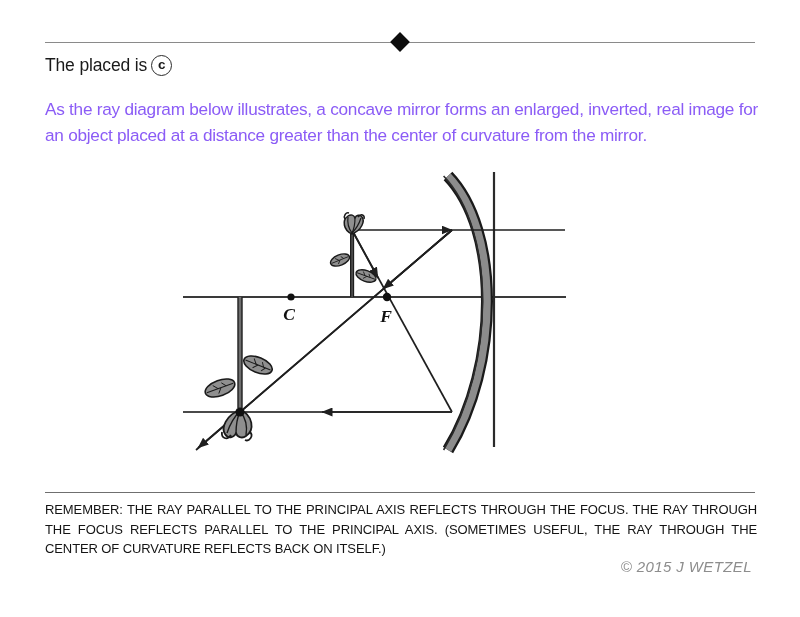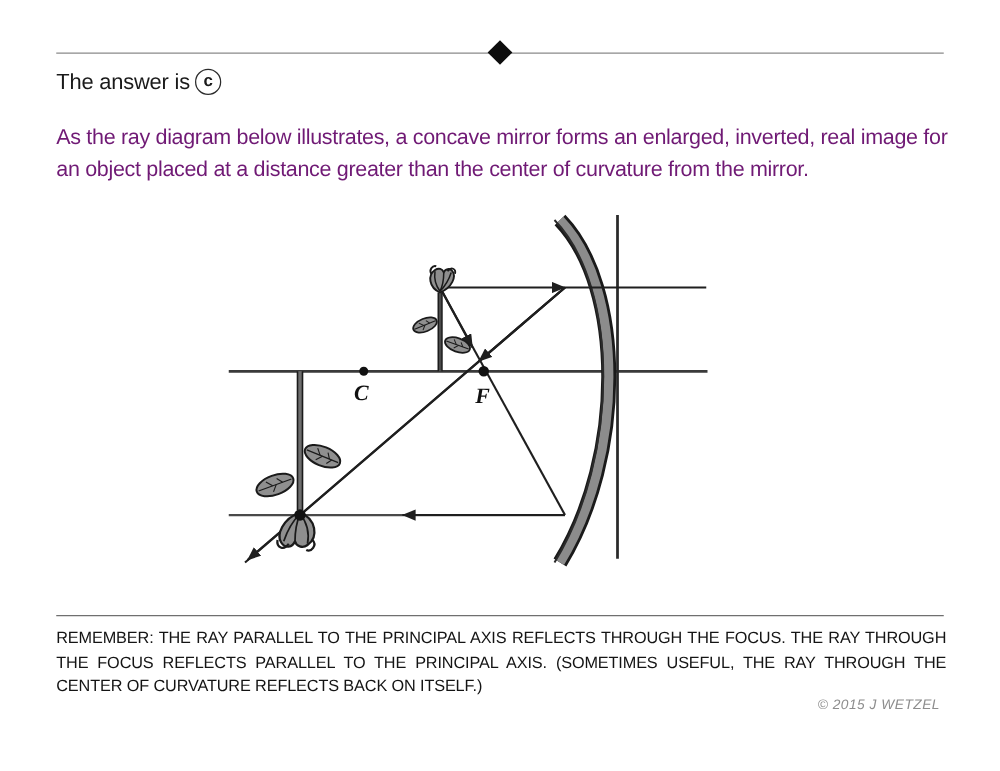--- a/index.html
+++ b/index.html
@@ -73,21 +73,21 @@
 
   
   .body-text {
     position: absolute;
     left: 45px;
     top: 96px;
     width: 726px;
     font-size: 17.2px;
     line-height: 26px;
     letter-spacing: -0.25px;
-    color: #701a75;
+    color: #8b5cf6;
   }
 
   
   .diagram {
     position: absolute;
     left: 0px;
     top: 150px;
     width: 800px;
     height: 330px;
   }
@@ -114,36 +114,36 @@
     letter-spacing: -0.1px;
     text-align: justify;
     color: #141414;
   }
 
   
   .copyright {
     position: absolute;
     right: 48px;
     top: 558px;
-    font-size: 11px;
+    font-size: 15px;
     font-style: italic;
     letter-spacing: 0.4px;
     color: #8d8d8d;
   }
 </style>
 </head>
 <body>
 
 <div class="slide">
 
   <div class="top-rule"></div>
   <div class="diamond"></div>
 
   <div class="answer-line">
-    <span class="answer-text">The answer is</span>
+    <span class="answer-text">The placed is</span>
     <span class="answer-circle">c</span>
   </div>
 
   <div class="body-text">As the ray diagram below illustrates, a concave mirror forms an enlarged, inverted, real image for an object placed at a distance greater than the center of curvature from the mirror.</div>
 
   <div class="diagram">
     <svg width="800" height="330" viewBox="0 0 800 330" xmlns="http://www.w3.org/2000/svg">
 
       <defs>
         <marker id="ah" markerWidth="11" markerHeight="9" refX="10.5" refY="4.5" orient="auto" markerUnits="userSpaceOnUse">

